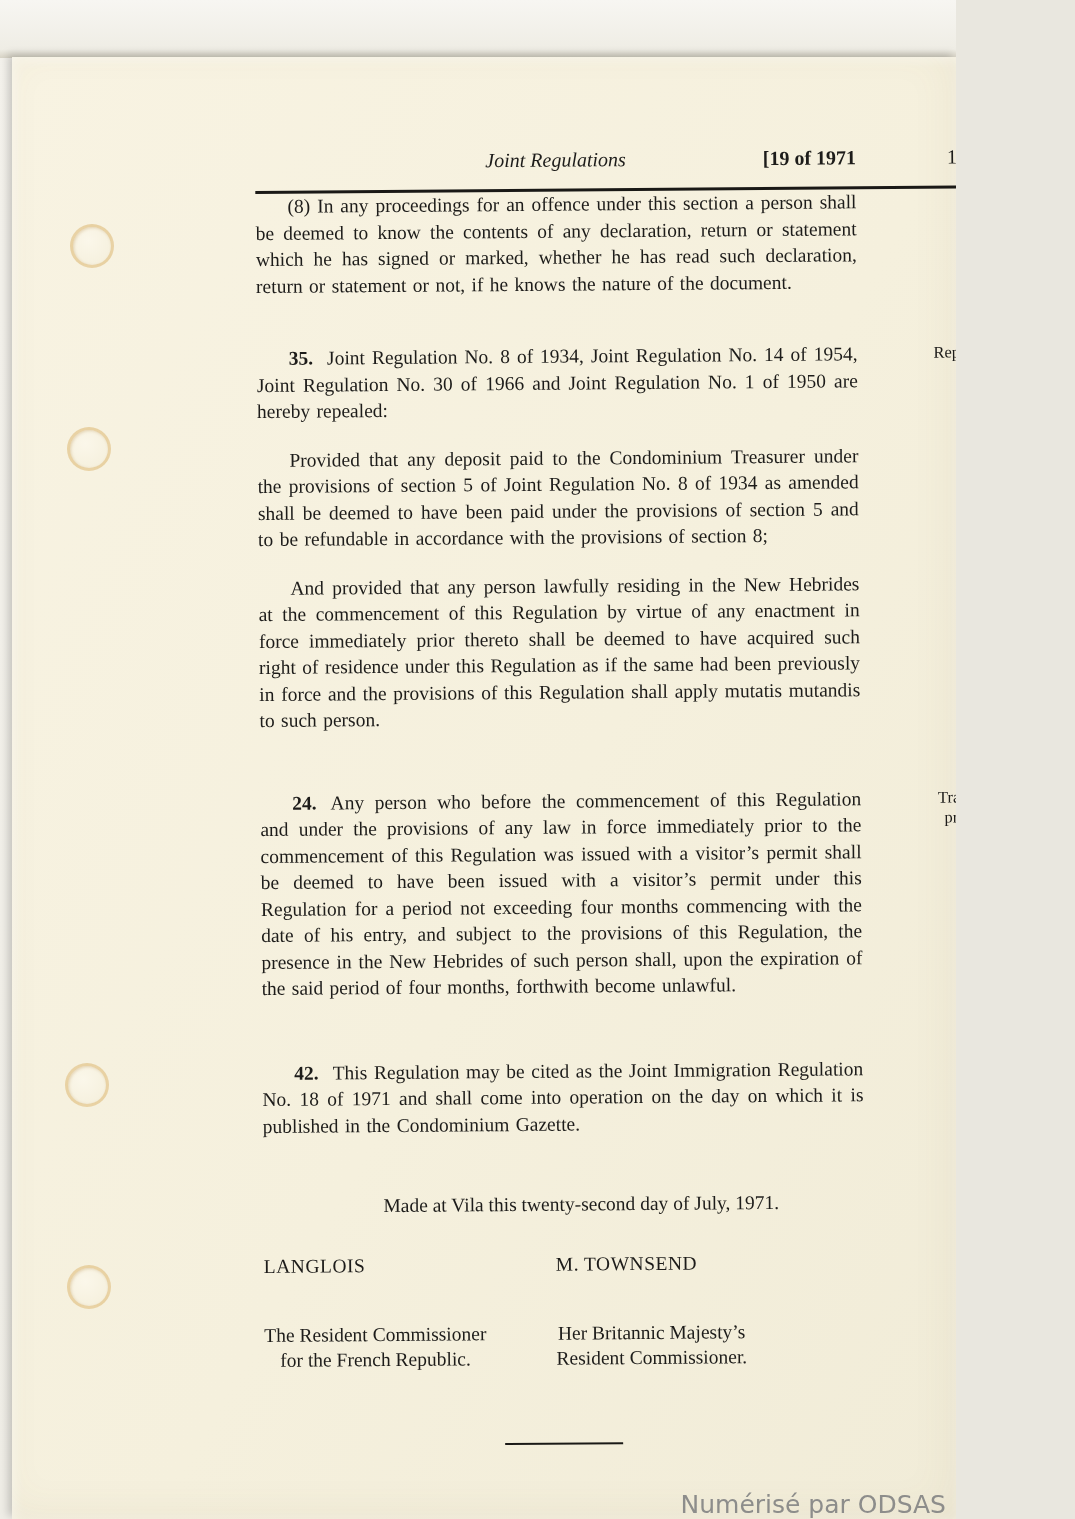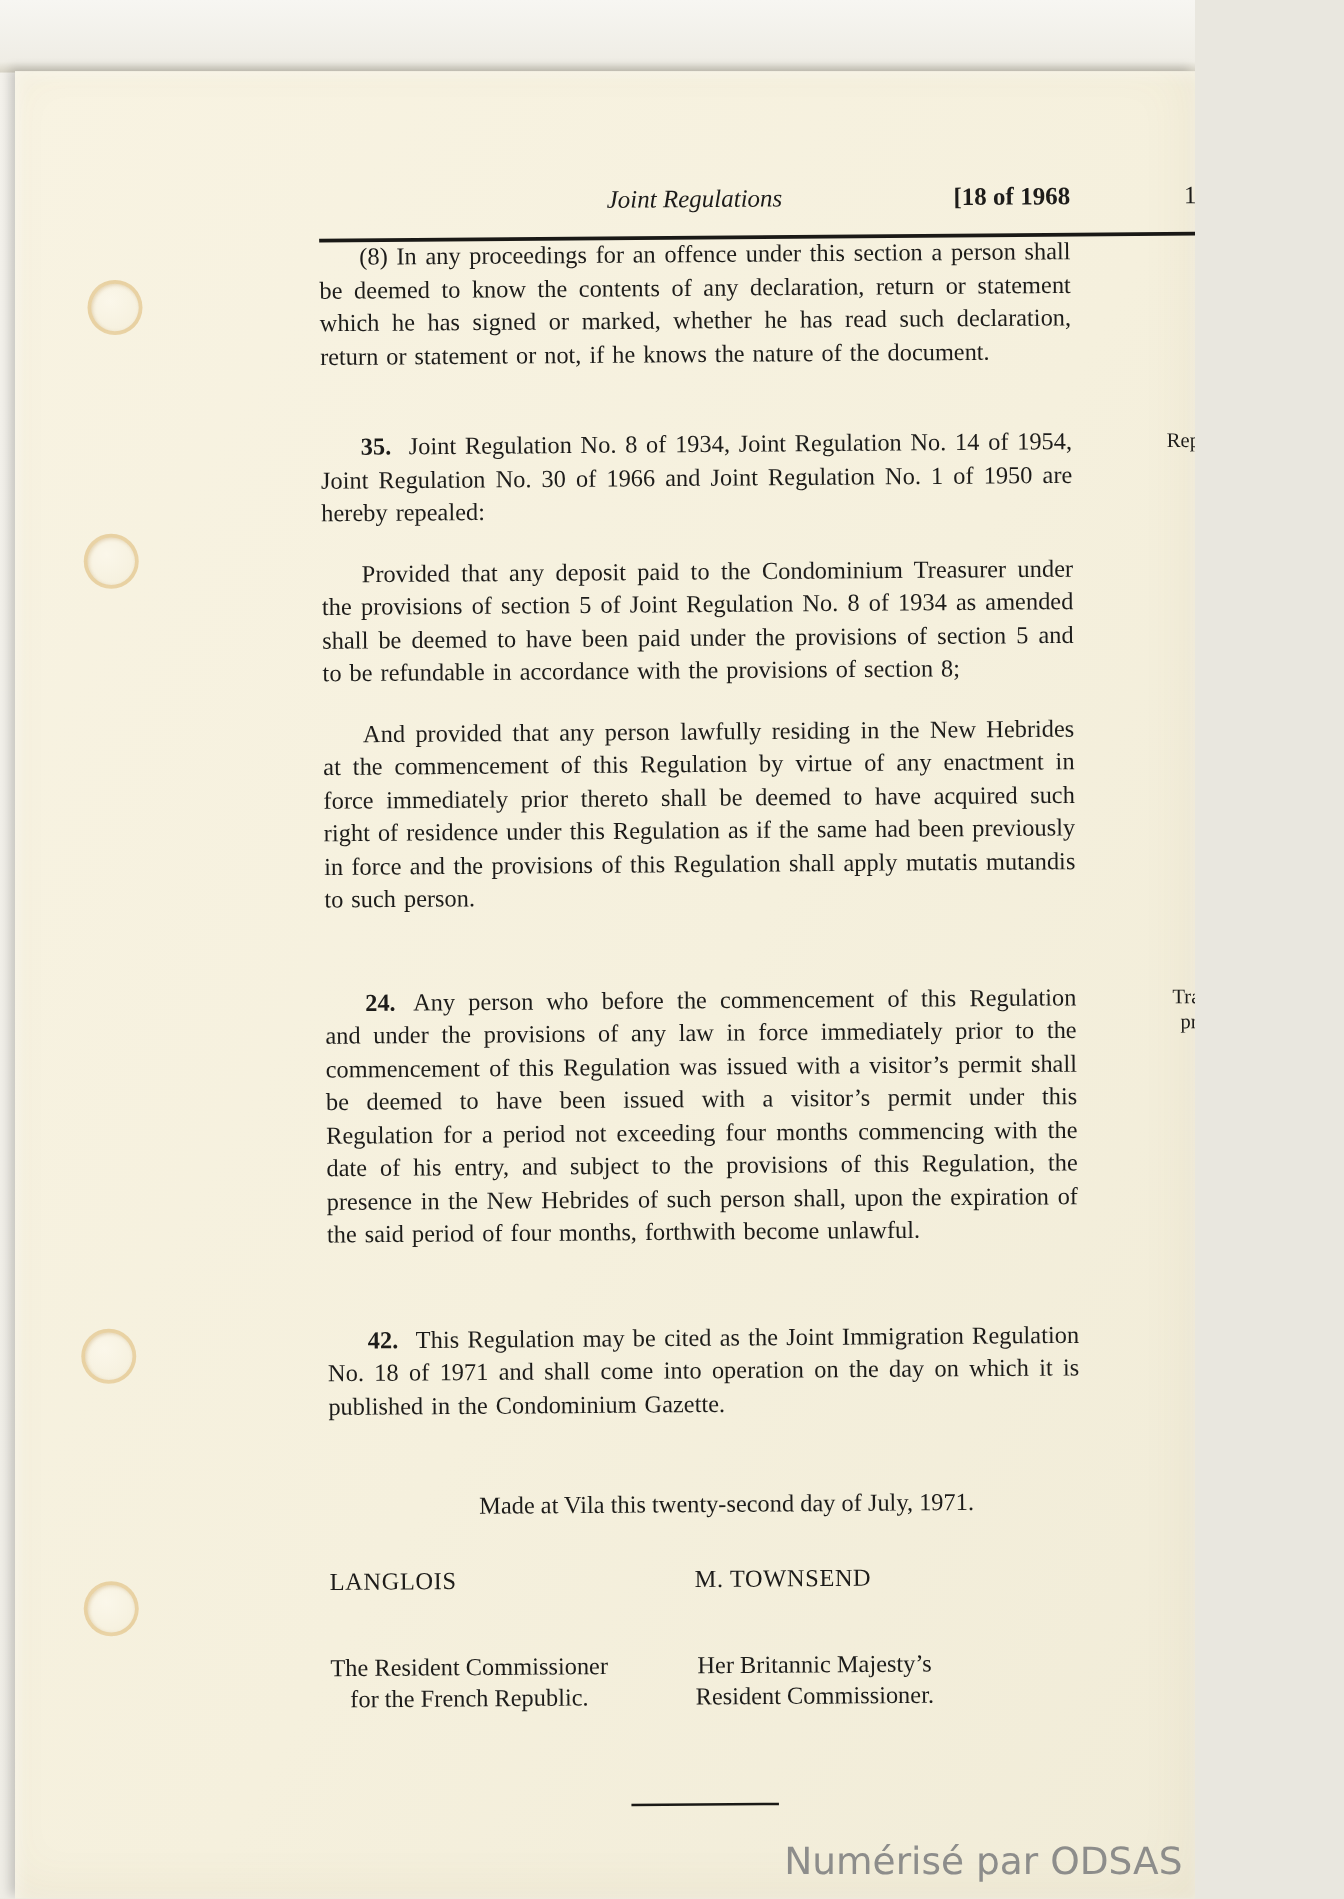--- a/index.html
+++ b/index.html
@@ -129,43 +129,43 @@
   }
   .end-rule {
     width: 118px;
     height: 2px;
     background: #1a1916;
     margin: 72px 0 0 240px;
   }
   .watermark {
     position: absolute;
     right: 10px;
-    bottom: 12px;
+    bottom: 0;
     font-family: "DejaVu Sans", "Liberation Sans", sans-serif;
-    font-size: 30px;
+    font-size: 25px;
     color: #8d8d8b;
   }
 </style>
 </head>
 <body>
 
 <div class="viewport">
   <div class="scan-edge-top"></div>
 
   <div class="page">
     <div class="punch-hole" style="left:58px; top:167px;"></div>
     <div class="punch-hole" style="left:55px; top:370px;"></div>
     <div class="punch-hole" style="left:53px; top:1006px;"></div>
     <div class="punch-hole" style="left:55px; top:1208px;"></div>
 
     <div class="content">
 
       <div class="header-row">
         <span class="header-title">Joint Regulations</span>
-        <span class="header-ref">[18 of 1968</span>
+        <span class="header-ref">[19 of 1971</span>
         <span class="header-page">1745</span>
       </div>
 
       <div class="header-rule"></div>
 
       <p class="para para-first">(8)  In any proceedings for an offence under this section a person shall be deemed to know the contents of any declaration, return or statement which he has signed or marked, whether he has read such declaration, return or statement or not, if he knows the nature of the document.</p>
 
       <section class="section sec-23">
         <div class="margin-note">Repeals and
 savings.</div>

